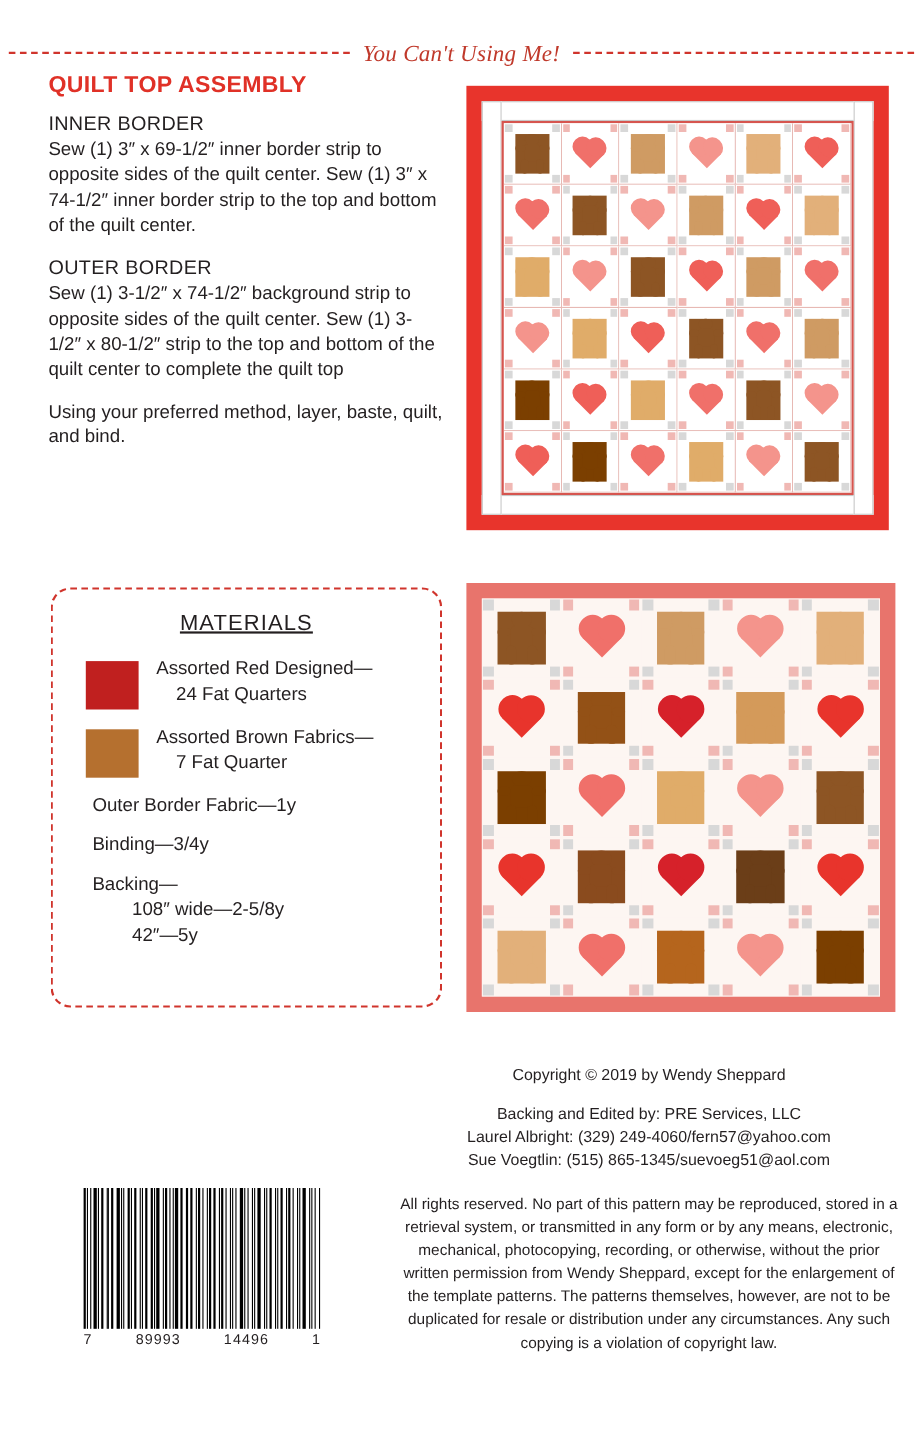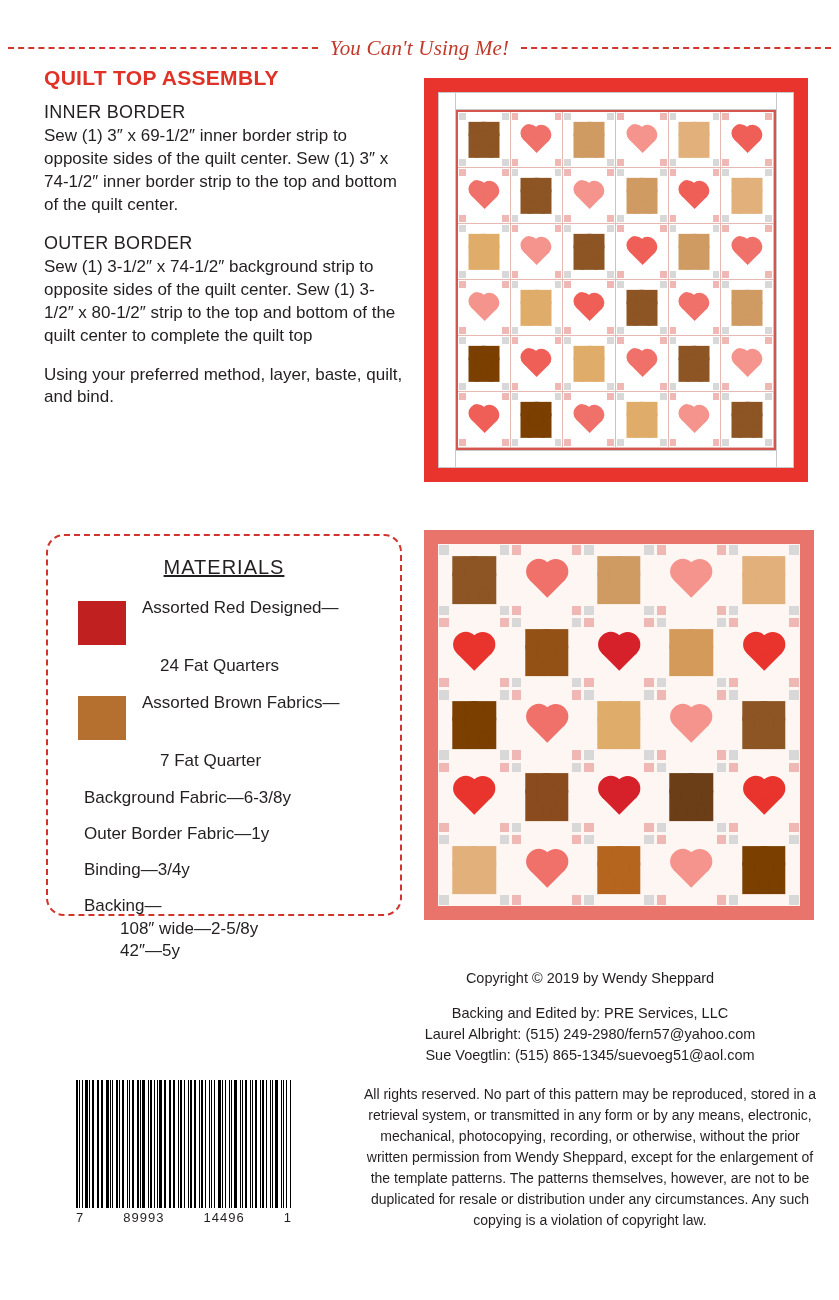--- a/index.html
+++ b/index.html
@@ -106,21 +106,20 @@
     flex: 0 0 auto;
     margin: 4px 16px 0 16px;
   }
   .swatch-label {
     font-size: 17px;
     line-height: 1.35;
   }
   .swatch-label .indent {
     display: block;
     padding-left: 18px;
-    margin-top: 35px;
   }
   .mat-line {
     font-size: 17px;
     line-height: 1.35;
     margin: 0 0 13px 22px;
   }
   .mat-line .sub {
     display: block;
     padding-left: 36px;
   }
@@ -358,21 +357,20 @@
   </div>
 
   <div class="swatch-row">
     <div class="swatch" id="sw1" style="background: rgb(181, 112, 47);"></div>
     <div class="swatch-label">
       <span>Assorted Brown Fabrics—</span>
       <span class="indent">7 Fat Quarter</span>
     </div>
   </div>
 
-  <div class="mat-line">Background Fabric—6-3/8y</div>
   <div class="mat-line">Outer Border Fabric—1y</div>
   <div class="mat-line">Binding—3/4y</div>
 
   <div class="mat-line">
     <span>Backing—</span>
     <span class="sub">108″ wide—2-5/8y</span>
     <span class="sub">42″—5y</span>
   </div>
 </div>
 
@@ -1035,21 +1033,21 @@
           <div class="px" style="left: 2%; top: 85%; background: rgb(216, 216, 216);"></div>
           <div class="px" style="left: 85%; top: 85%; background: rgb(216, 216, 216);"></div>
         </div>
       </div>
   </div>
 </div>
 
 <div class="credits">
   <div class="block">Copyright © 2019 by Wendy Sheppard</div>
   <div>Backing and Edited by: PRE Services, LLC</div>
-  <div>Laurel Albright: (515) 249-2980/fern57@yahoo.com</div>
+  <div>Laurel Albright: (329) 249-4060/fern57@yahoo.com</div>
   <div>Sue Voegtlin: (515) 865-1345/suevoeg51@aol.com</div>
   <div class="rights">All rights reserved. No part of this pattern may be reproduced, stored in a retrieval system, or transmitted in any form or by any means, electronic, mechanical, photocopying, recording, or otherwise, without the prior written permission from Wendy Sheppard, except for the enlargement of the template patterns. The patterns themselves, however, are not to be duplicated for resale or distribution under any circumstances. Any such copying is a violation of copyright law.</div>
 </div>
 
 <div class="barcode-wrap">
   <div class="barcode" id="barcode-bars">
       <i style="width: 2px; margin-right: 1px;"></i>
       <i style="width: 1px; margin-right: 2px;"></i>
       <i style="width: 1px; margin-right: 3px;"></i>
       <i style="width: 3px; margin-right: 1px;"></i>

